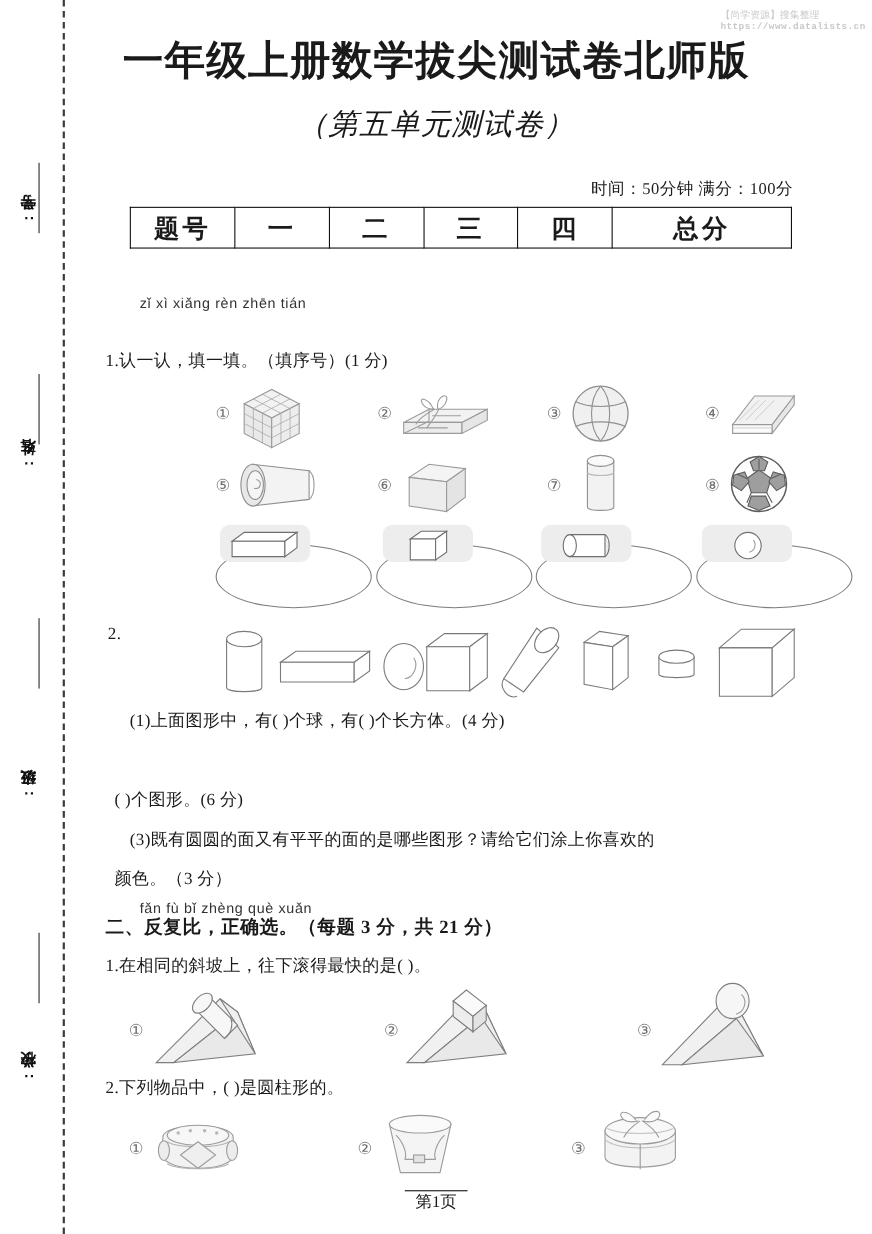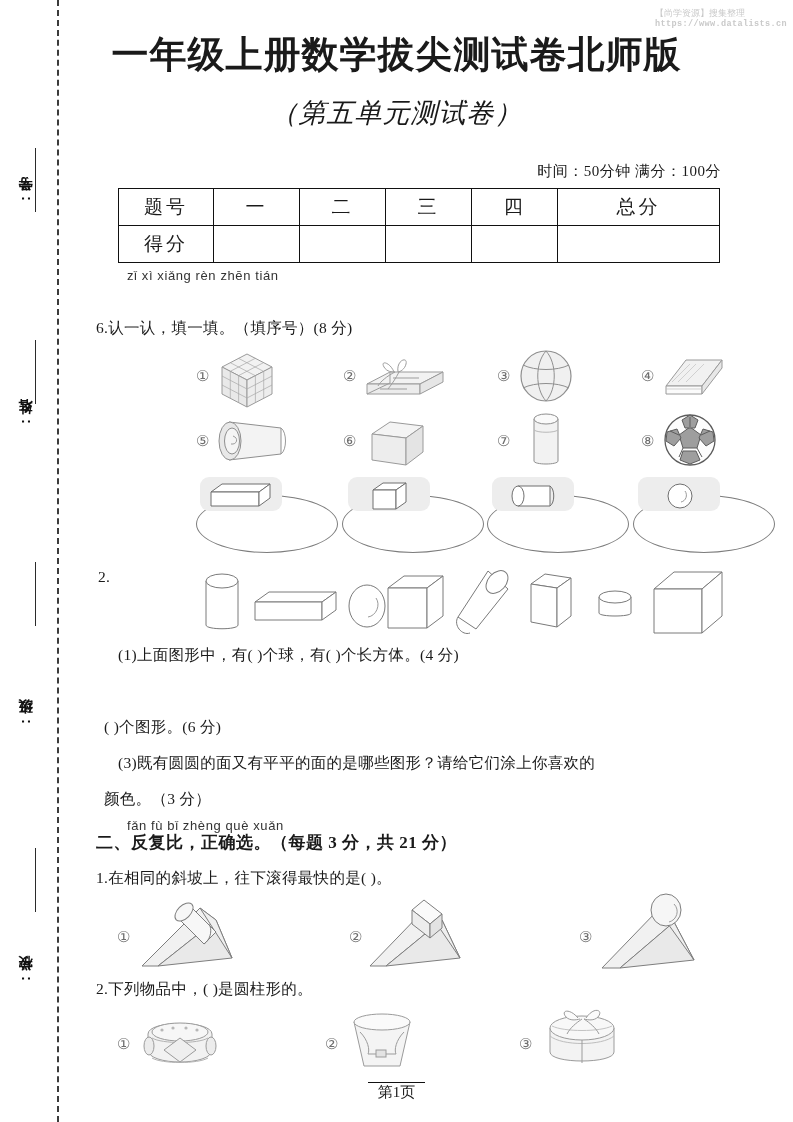--- a/index.html
+++ b/index.html
@@ -30,21 +30,21 @@
   .subtitle{position:absolute;left:0;right:0;top:95px;text-align:center;
     font-size:27px;letter-spacing:1px;font-style:italic;}
 
   
   .timeline{position:absolute;right:72px;top:162px;font-size:15px;letter-spacing:.5px;}
 
   
   .score-table{position:absolute;left:118px;top:188px;width:602px;
     border-collapse:collapse;}
   .score-table td{border:1.6px solid #111;height:34px;text-align:center;
-    font-size:19px;font-weight:normal;letter-spacing:3px;}
+    font-size:23px;font-weight:bold;letter-spacing:3px;}
   .score-table td.hdr{width:92px;}
 
   
   .sec-head{position:absolute;font-size:17px;font-weight:bold;letter-spacing:.5px;}
   .pinyin{position:absolute;font-size:13px;color:#333;letter-spacing:.6px;
     font-family:"Liberation Sans",sans-serif;}
   .qtext{position:absolute;font-size:15.5px;letter-spacing:.3px;}
 
   
   .obj{position:absolute;}
@@ -85,33 +85,25 @@
   <table class="score-table">
     <tbody>
         <tr>
       <td class="hdr">题号</td>
       <td>一</td>
       <td>二</td>
       <td>三</td>
       <td>四</td>
       <td>总分</td>
     </tr>
-    <tr>
-      <td class="hdr">得分</td>
-      <td></td>
-      <td></td>
-      <td></td>
-      <td></td>
-      <td></td>
-    </tr>
   </tbody>
     </table>
 
   <div class="pinyin" style="left:127px;top:268px;">zǐ  xì  xiǎng    rèn zhēn tián</div>
-  <div class="qtext" style="left:96px;top:318px;">6.认一认，填一填。（填序号）(8 分)</div>
+  <div class="qtext" style="left:96px;top:318px;">1.认一认，填一填。（填序号）(1 分)</div>
 
   <div class="circnum" style="left:196px;top:367px;">①</div>
   <div class="obj" style="left:216px;top:349px;">
     <svg width="62" height="62" viewBox="0 0 62 62">
       <g stroke="#9a9a9a" stroke-width="1" fill="#f2f2f2">
         <path d="M6 18 L31 5 L56 18 L31 31 Z"></path>
         <path d="M6 18 L6 45 L31 58 L31 31 Z" fill="#e9e9e9"></path>
         <path d="M56 18 L56 45 L31 58 L31 31 Z" fill="#ededed"></path>
       </g>
       <g stroke="#a8a8a8" stroke-width=".7" fill="none">

